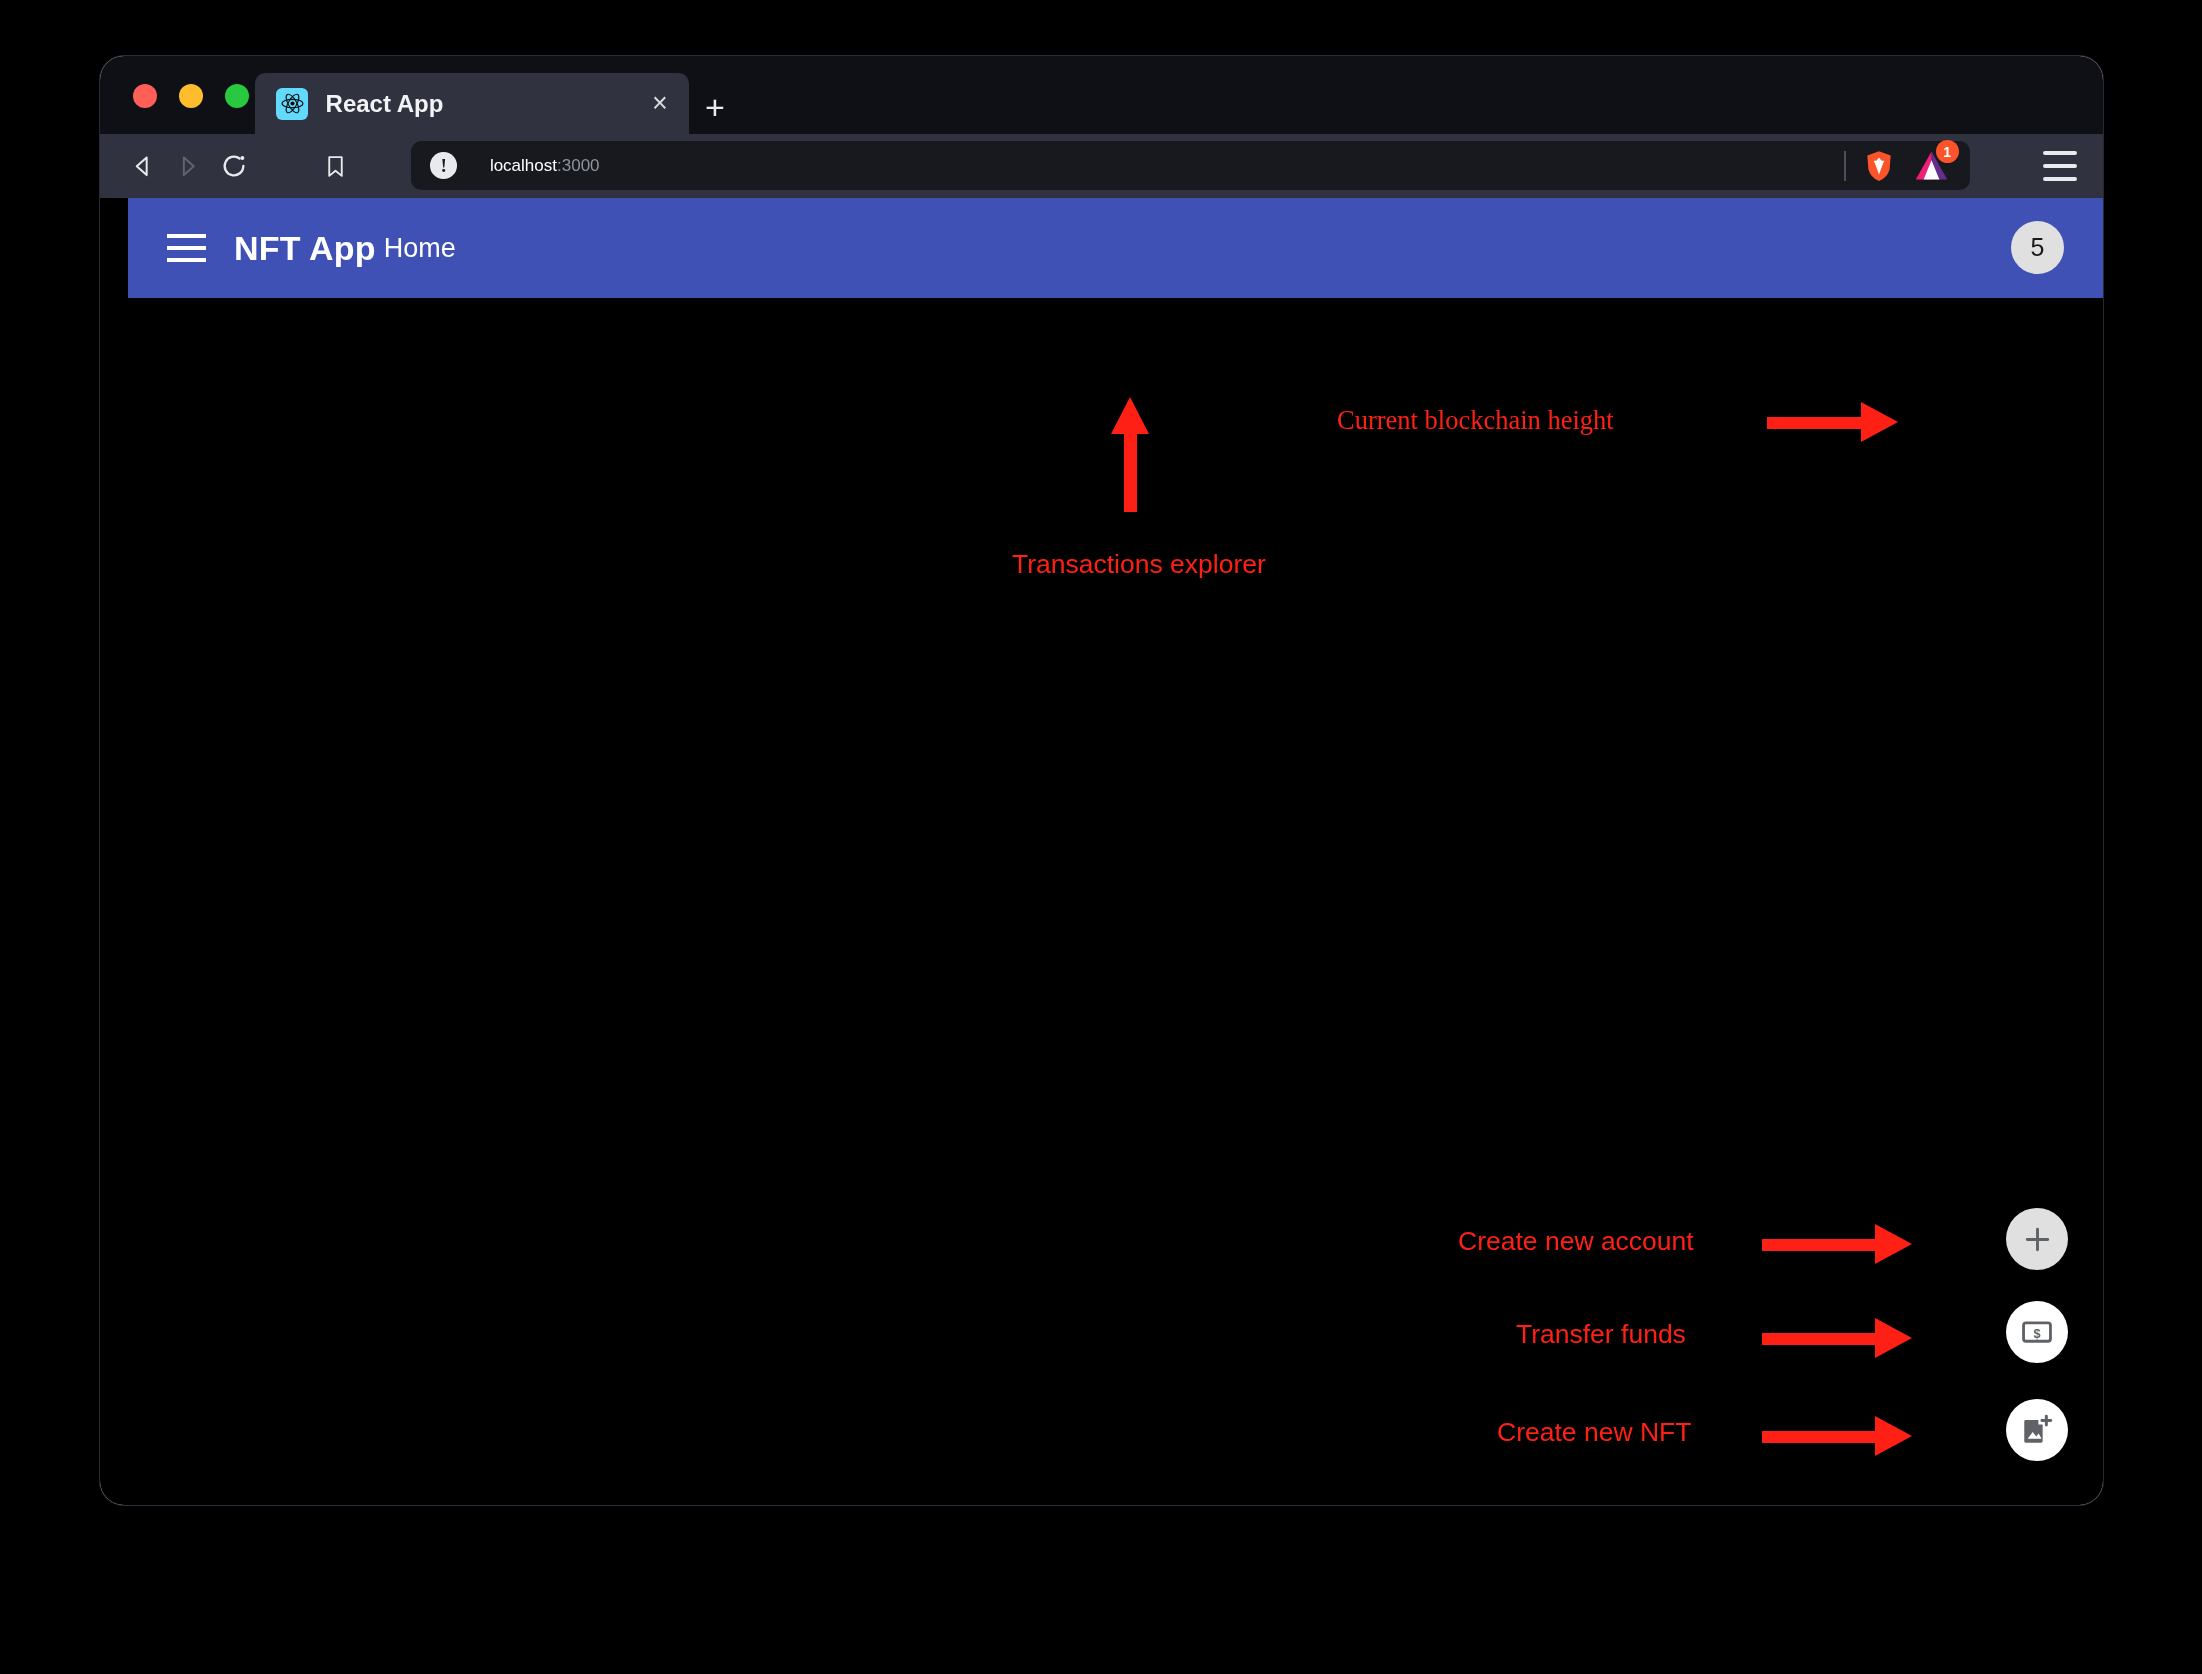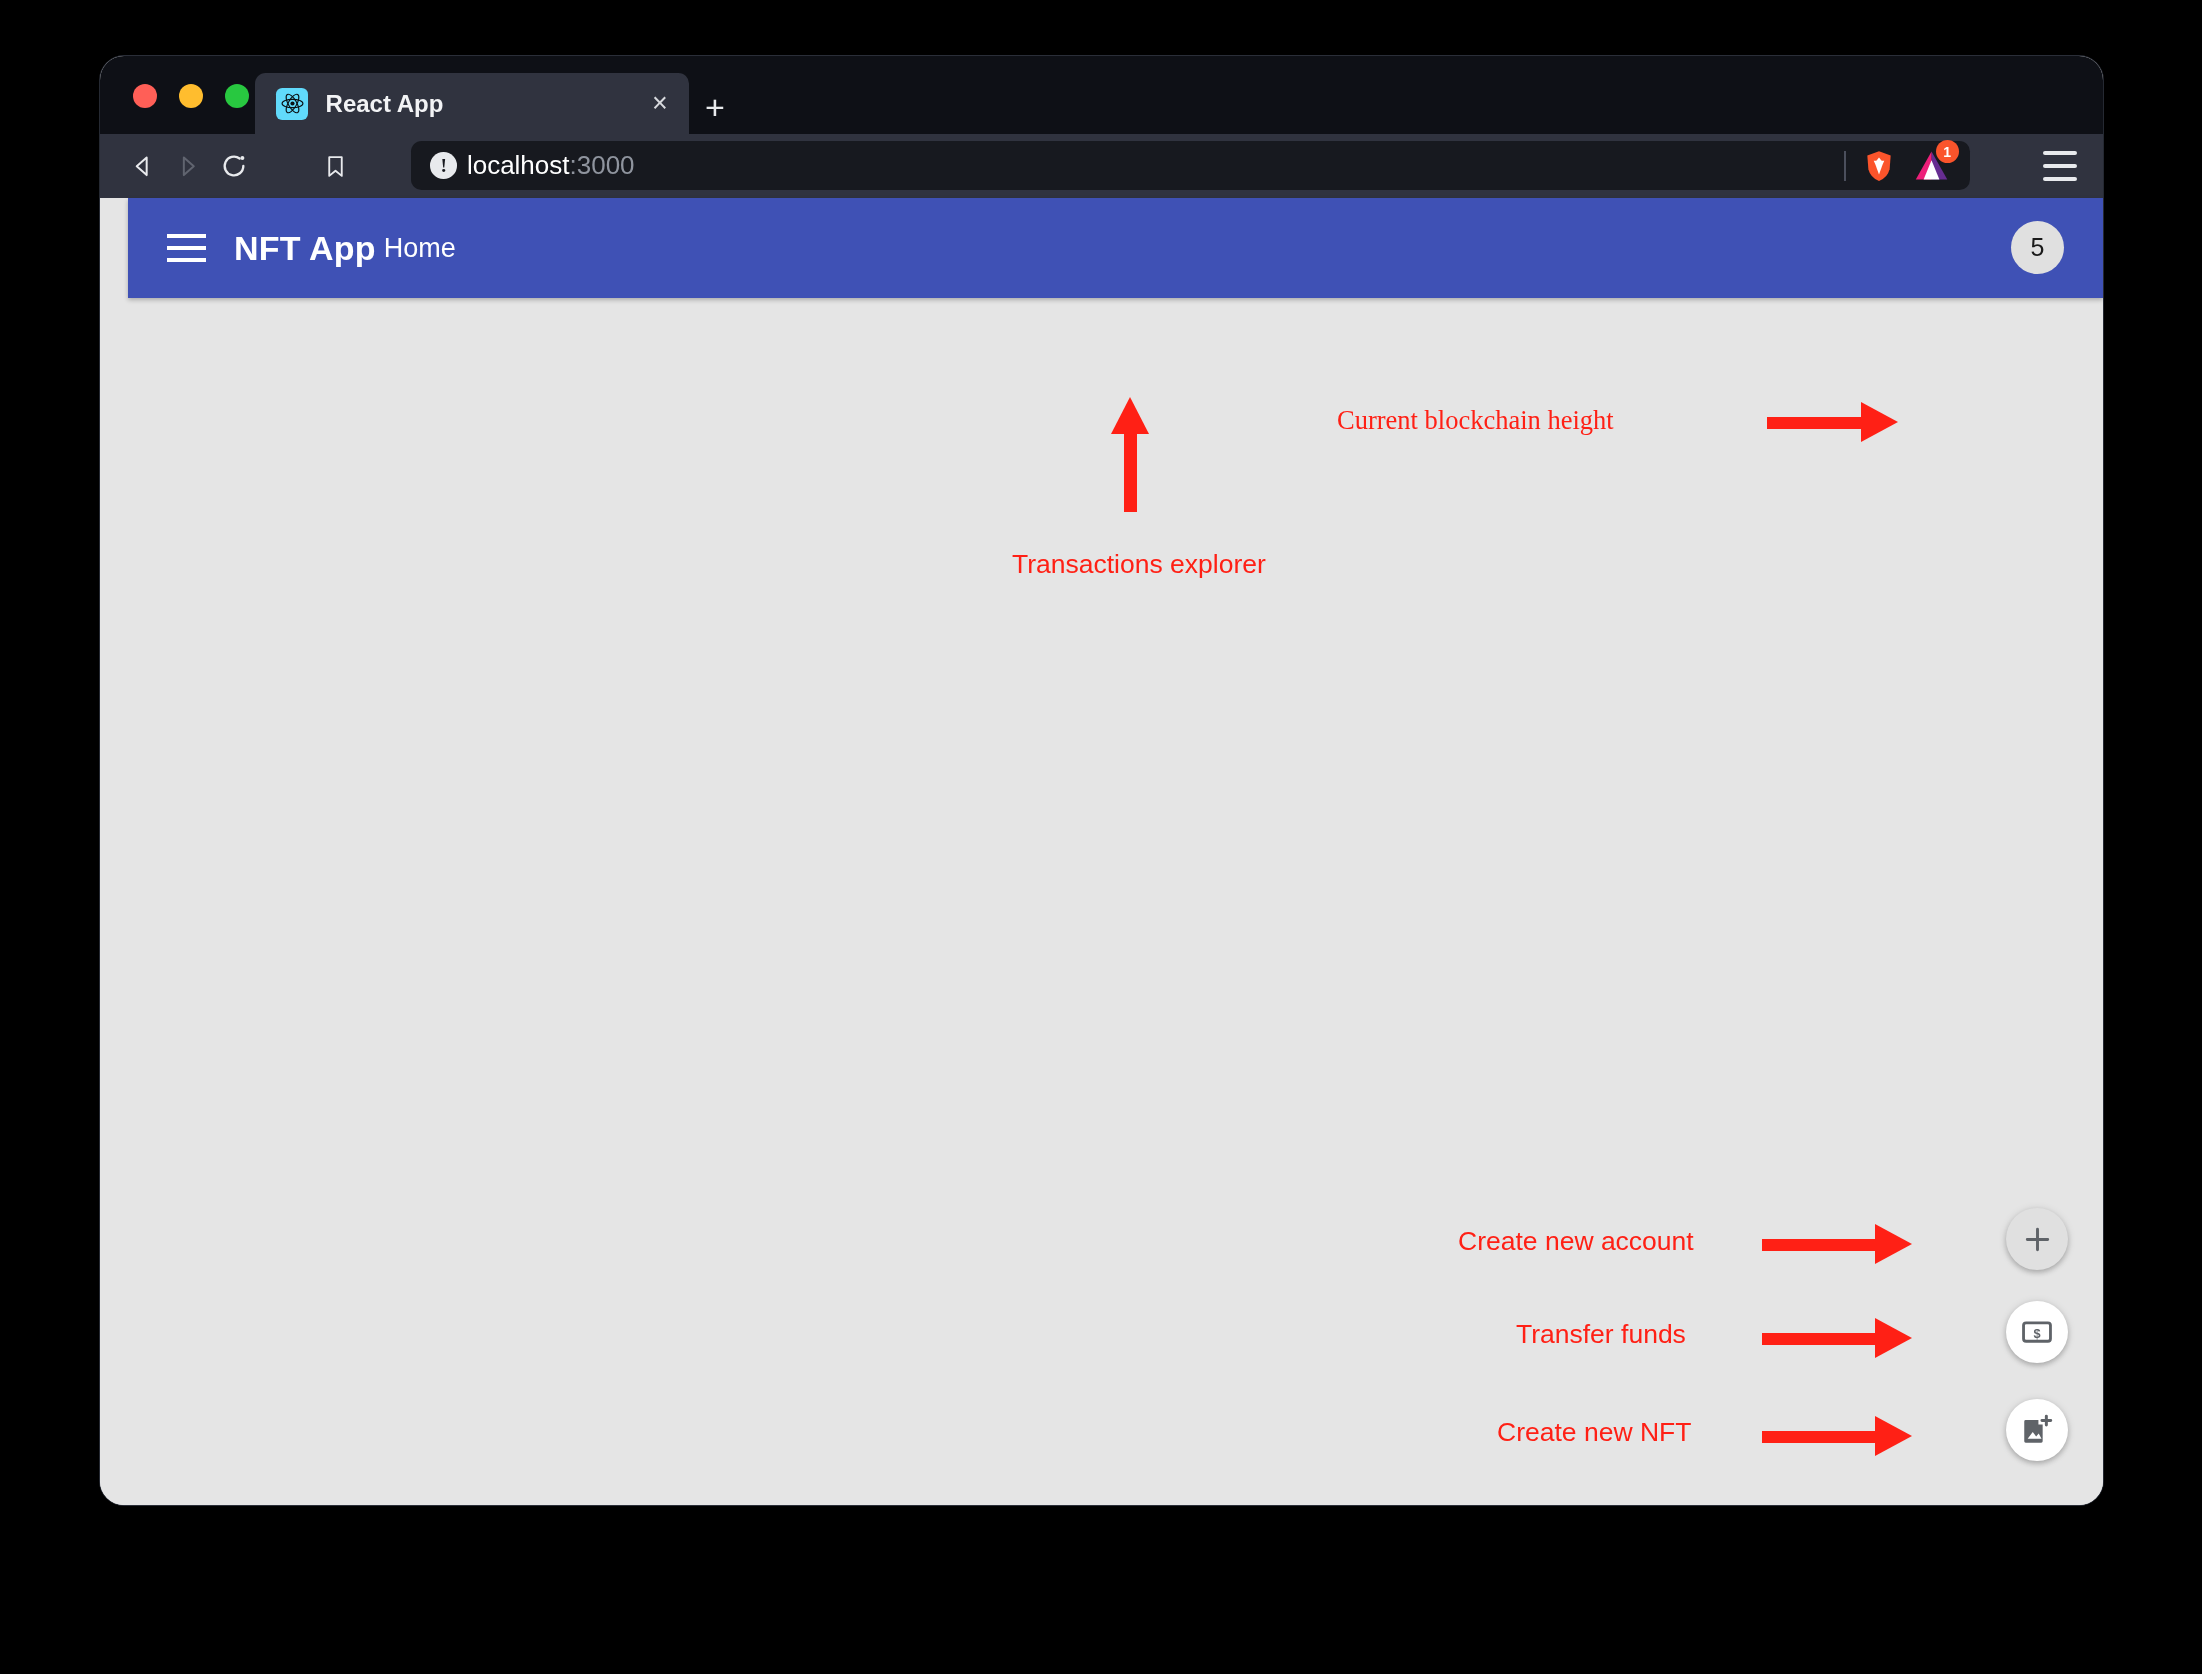--- a/index.html
+++ b/index.html
@@ -107,22 +107,22 @@
     width: 26.5px; height: 26.5px;
     border-radius: 50%;
     background: #e8eaed;
     color: #17191f;
     font-size: 19.4px; font-weight: 700;
     display: flex; align-items: center; justify-content: center;
     flex: none;
     font-family: "Liberation Serif", serif;
   }
   .url-text {
-    margin-left: 10px;
-    font-size: 26px;
+    margin-left: 33px;
+    font-size: 17px;
     color: #ffffff;
     white-space: nowrap;
   }
   .url-text .port { color: #8f949e; }
 
   .url-right {
     margin-left: auto;
     display: flex; align-items: center; gap: 16px;
   }
   .url-divider { width: 1.8px; height: 30px; background: #4b4f5c; }
@@ -143,21 +143,21 @@
     right: 26.5px; top: 17px;
     width: 34px; height: 30px;
     display: flex; flex-direction: column; justify-content: space-between;
   }
   .hamburger-browser i { display: block; height: 4.4px; border-radius: 2.6px; background: #e8eaed; }
 
   
   .viewport {
     position: relative;
     height: 1307px;
-    background: #e5e5e5;
+    background: #000000;
     padding-left: 28px;
   }
 
   
   .appbar {
     position: relative;
     height: 100px;
     background: #3f51b5;
     display: flex; align-items: center;
     box-shadow: 0 1.8px 4.4px rgba(0,0,0,0.25);

